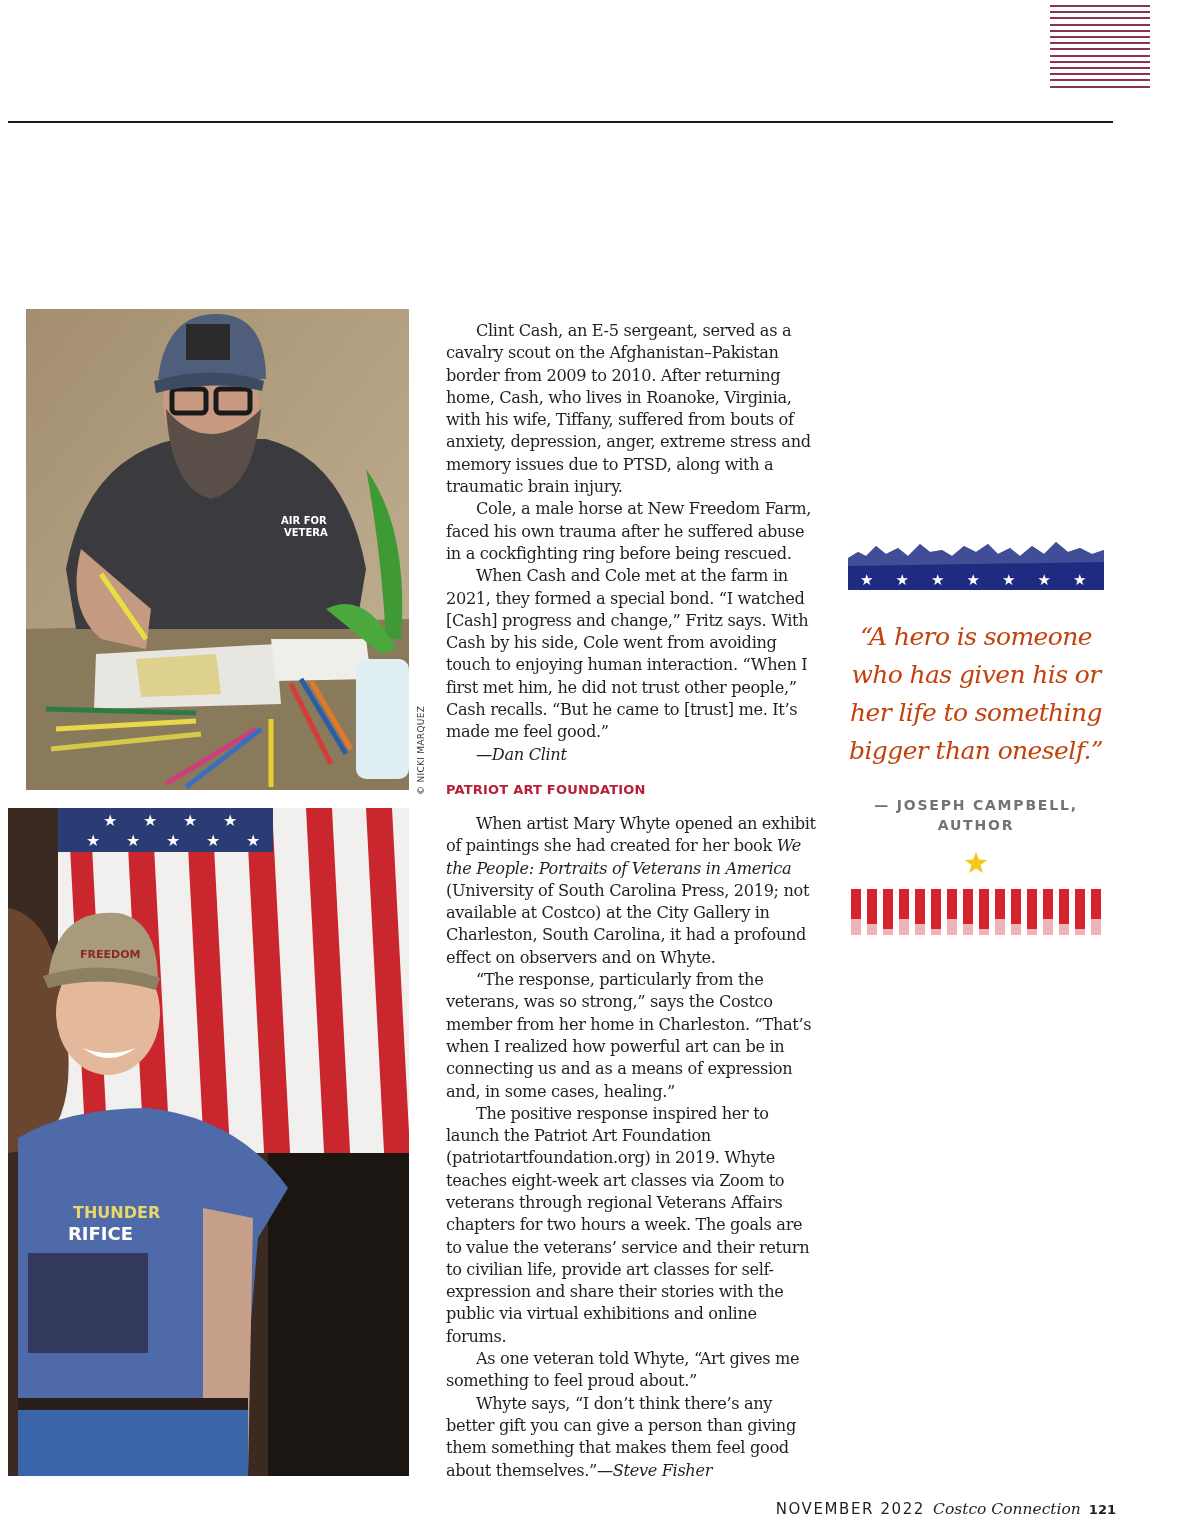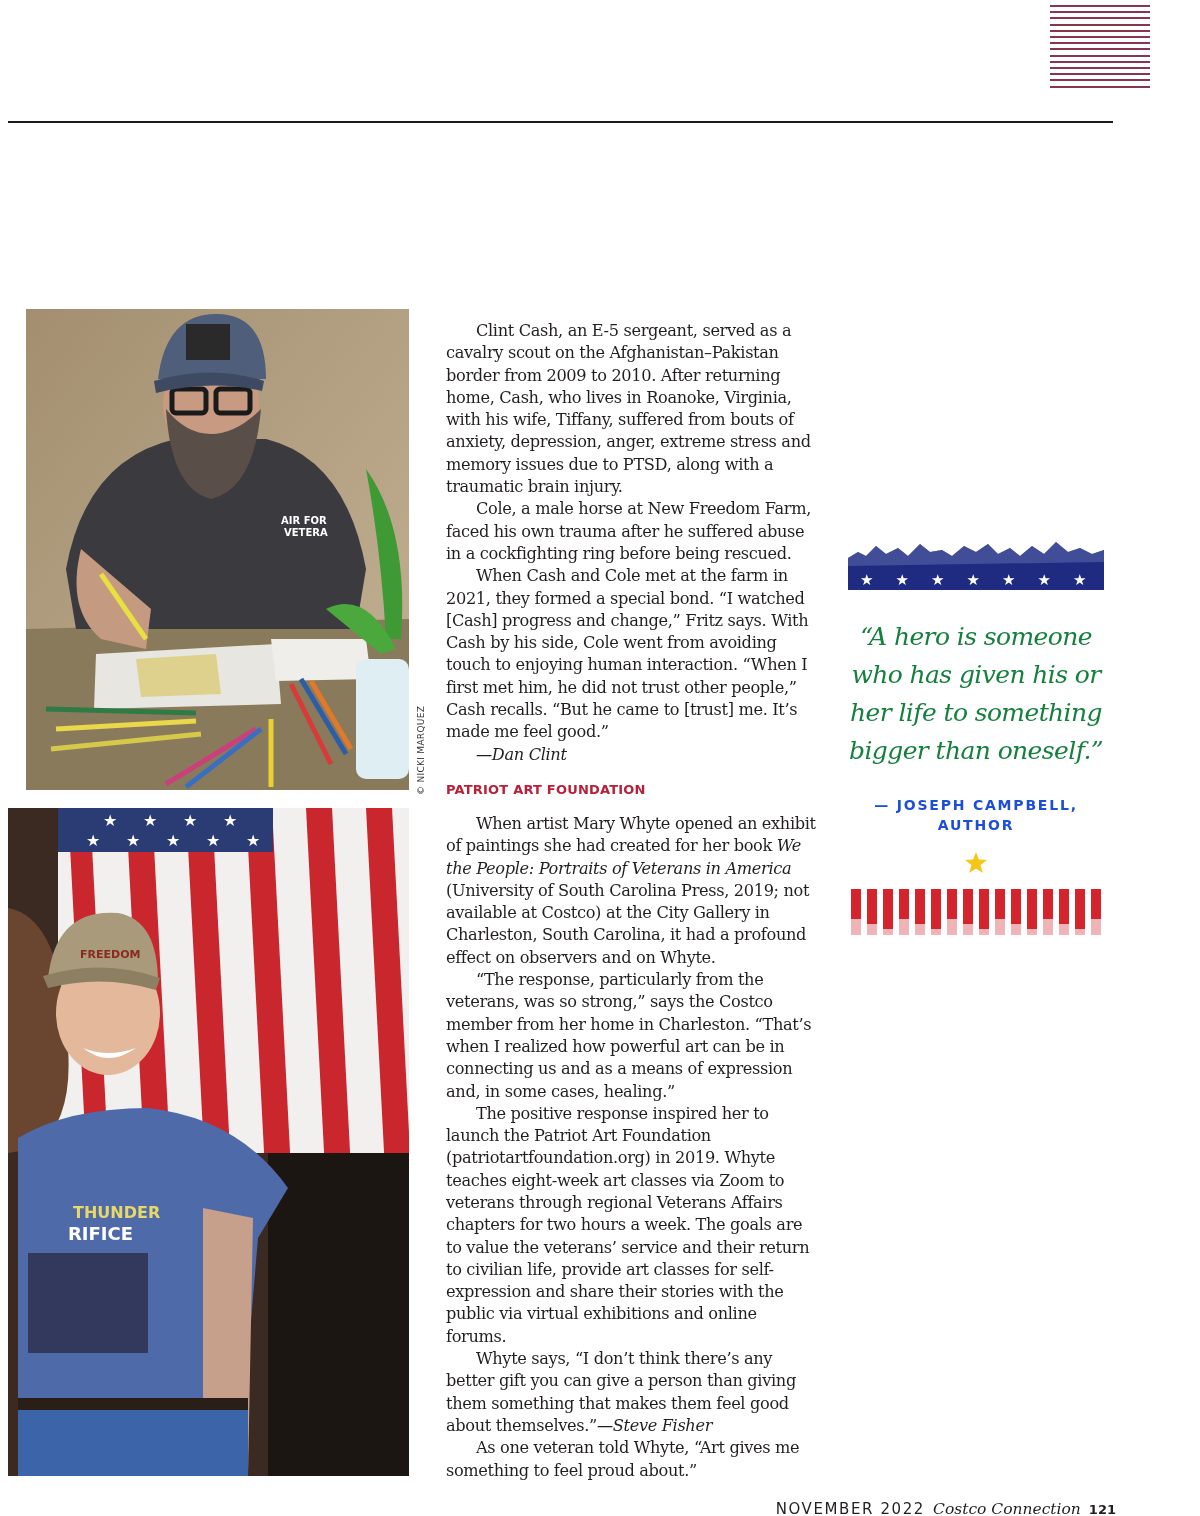--- a/index.html
+++ b/index.html
@@ -17,22 +17,22 @@
   .credit { position:absolute; left:416px; top:795px; transform-origin:left top; transform:rotate(-90deg); font-family:"DejaVu Sans", sans-serif; font-size:9px; letter-spacing:0.3px; color:#333; white-space:nowrap; }
 
   .column { position:absolute; left:446px; top:320px; width:370px; font-family:"DejaVu Serif", serif; font-size:16.2px; line-height:22.3px; letter-spacing:-0.35px; }
   .column p { margin:0; text-indent:30px; }
   .column .byline { font-style:italic; text-indent:30px; }
   .column .head { margin-top:14px; font-family:"DejaVu Sans", sans-serif; font-weight:bold; font-size:13px; color:#b8203a; letter-spacing:0.2px; text-indent:0; line-height:20px; }
   .column em { font-style:italic; }
 
   .sidebar { position:absolute; left:848px; top:540px; width:256px; }
   .blue-band { position:relative; width:256px; height:50px; }
-  .quote { margin-top:28px; font-family:"DejaVu Serif", serif; font-style:italic; font-size:25px; line-height:38px; text-align:center; color:#15803d; letter-spacing:-0.6px; }
-  .attribution { margin-top:14px; font-family:"DejaVu Sans", sans-serif; font-weight:bold; font-size:14px; line-height:20px; letter-spacing:1.8px; color:#1d4ed8; text-align:center; }
+  .quote { margin-top:28px; font-family:"DejaVu Serif", serif; font-style:italic; font-size:25px; line-height:38px; text-align:center; color:#c2410c; letter-spacing:-0.6px; }
+  .attribution { margin-top:14px; font-family:"DejaVu Sans", sans-serif; font-weight:bold; font-size:14px; line-height:20px; letter-spacing:1.8px; color:#737373; text-align:center; }
   .gold-star { display:block; margin:16px auto 0; width:24px; height:24px; }
   .red-band { margin-top:14px; width:256px; height:46px; position:relative; }
 
   .footer { position:absolute; right:84px; top:1500px; font-size:14px; white-space:nowrap; display:flex; align-items:baseline; gap:8px; }
   .footer .month { font-family:"DejaVu Sans", sans-serif; letter-spacing:1.6px; font-size:15px; }
   .footer .mag { font-family:"DejaVu Serif", serif; font-style:italic; font-size:15.5px; }
   .footer .page { font-family:"DejaVu Sans", sans-serif; font-weight:bold; font-size:13px;text-align:center; }
 </style>
 </head>
 <body>
@@ -163,22 +163,22 @@
 
 <article class="column">
   <p>Clint Cash, an E-5 sergeant, served as a cavalry scout on the Afghanistan–Pakistan border from 2009 to 2010. After returning home, Cash, who lives in Roanoke, Virginia, with his wife, Tiffany, suffered from bouts of anxiety, depression, anger, extreme stress and memory issues due to PTSD, along with a traumatic brain injury.</p>
   <p>Cole, a male horse at New Freedom Farm, faced his own trauma after he suffered abuse in a cockfighting ring before being rescued.</p>
   <p>When Cash and Cole met at the farm in 2021, they formed a special bond. “I watched [Cash] progress and change,” Fritz says. With Cash by his side, Cole went from avoiding touch to enjoying human interaction. “When I first met him, he did not trust other people,” Cash recalls. “But he came to [trust] me. It’s made me feel good.”</p>
   <p class="byline">—Dan Clint</p>
   <h3 class="head">PATRIOT ART FOUNDATION</h3>
   <p><span>When artist Mary Whyte opened an exhibit of paintings she had created for her book </span><em>We the People: Portraits of Veterans in America</em><span> (University of South Carolina Press, 2019; not available at Costco) at the City Gallery in Charleston, South Carolina, it had a profound effect on observers and on Whyte.</span></p>
   <p>“The response, particularly from the veterans, was so strong,” says the Costco member from her home in Charleston. “That’s when I realized how powerful art can be in connecting us and as a means of expression and, in some cases, healing.”</p>
   <p>The positive response inspired her to launch the Patriot Art Foundation (patriotartfoundation.org) in 2019. Whyte teaches eight-week art classes via Zoom to veterans through regional Veterans Affairs chapters for two hours a week. The goals are to value the veterans’ service and their return to civilian life, provide art classes for self-expression and share their stories with the public via virtual exhibitions and online forums.</p>
+  <p>As one veteran told Whyte, “Art gives me something to feel proud about.”</p>
   <p><span>Whyte says, “I don’t think there’s any better gift you can give a person than giving them something that makes them feel good about themselves.”</span><em>—Steve Fisher</em></p>
-  <p>As one veteran told Whyte, “Art gives me something to feel proud about.”</p>
 </article>
 
 <aside class="sidebar">
   <div class="blue-band">
     <svg width="256" height="50" viewBox="0 0 256 50" xmlns="http://www.w3.org/2000/svg">
       <path d="M0,18 L10,12 L18,16 L28,6 L38,14 L50,8 L60,16 L72,4 L82,12 L94,10 L104,16 L116,6 L128,12 L140,4 L150,14 L162,8 L172,16 L184,6 L196,14 L208,2 L220,12 L232,8 L244,14 L256,10 L256,50 L0,50 Z" fill="#1e2b80"></path>
       <path d="M0,18 L10,12 L18,16 L28,6 L38,14 L50,8 L60,16 L72,4 L82,12 L94,10 L104,16 L116,6 L128,12 L140,4 L150,14 L162,8 L172,16 L184,6 L196,14 L208,2 L220,12 L232,8 L244,14 L256,10 L256,22 L0,26 Z" fill="#5a64a8" opacity="0.6"></path>
       <g id="band-stars" fill="#ffffff" font-family="DejaVu Sans, sans-serif" font-size="15">
           <text x="12" y="45">★</text>
           <text x="47.5" y="45">★</text>

